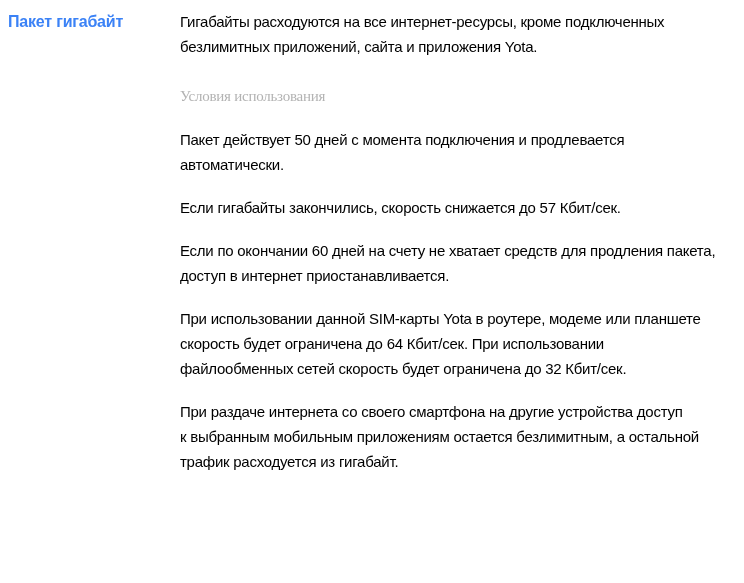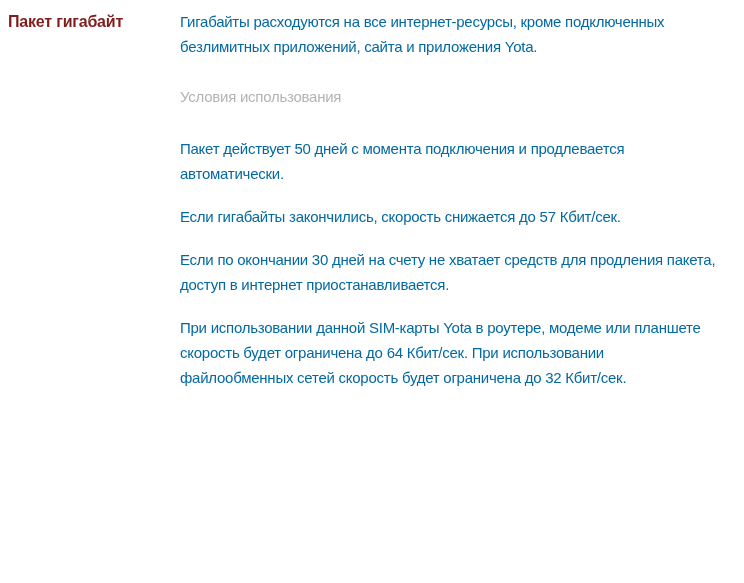--- a/index.html
+++ b/index.html
@@ -23,44 +23,45 @@
   }
   .left-col {
     padding-top: 0;
   }
   .section-title {
     margin: 0;
     font-size: 16px;
     font-weight: bold;
     line-height: 25px;
     letter-spacing: -0.2px;
-    color: #7f1d1d;
+    color: #3b82f6;
   }
   .right-col {
     min-width: 0;
   }
   .right-col p {
     margin: 0 0 18px 0;
     font-size: 15px;
     line-height: 25px;
     letter-spacing: -0.25px;
-    color: #0369a1;
+    color: #000000;
     white-space: pre-line;
   }
   .right-col p.lead {
     margin-bottom: 25px;
   }
   .subsection-title {
-    margin: 0 0 27px 0;
+    margin: 0 0 18px 0;
     font-size: 15px;
     font-weight: normal;
     line-height: 25px;
     letter-spacing: -0.25px;
     color: #b3b3b3;
     white-space: pre-line;
+    font-family: Liberation Serif, serif;
   }
 </style>
 </head>
 <body>
 
 <div class="page">
   <div class="layout">
 
     <div class="left-col">
       <h2 class="section-title">Пакет гигабайт</h2>
@@ -71,23 +72,26 @@
 безлимитных приложений, сайта и приложения Yota.</p>
 
 
       <h3 class="subsection-title">Условия использования</h3>
 
       <p>Пакет действует 50 дней с момента подключения и продлевается
 автоматически.</p>
 
       <p>Если гигабайты закончились, скорость снижается до 57 Кбит/сек.</p>
 
-      <p>Если по окончании 30 дней на счету не хватает средств для продления пакета,
+      <p>Если по окончании 60 дней на счету не хватает средств для продления пакета,
 доступ в интернет приостанавливается.</p>
 
       <p>При использовании данной SIM-карты Yota в роутере, модеме или планшете
 скорость будет ограничена до 64 Кбит/сек. При использовании
 файлообменных сетей скорость будет ограничена до 32 Кбит/сек.</p>
 
+      <p>При раздаче интернета со своего смартфона на другие устройства доступ
+к выбранным мобильным приложениям остается безлимитным, а остальной
+трафик расходуется из гигабайт.</p>
     </div>
 
   </div>
 </div>
 
 </body></html>

